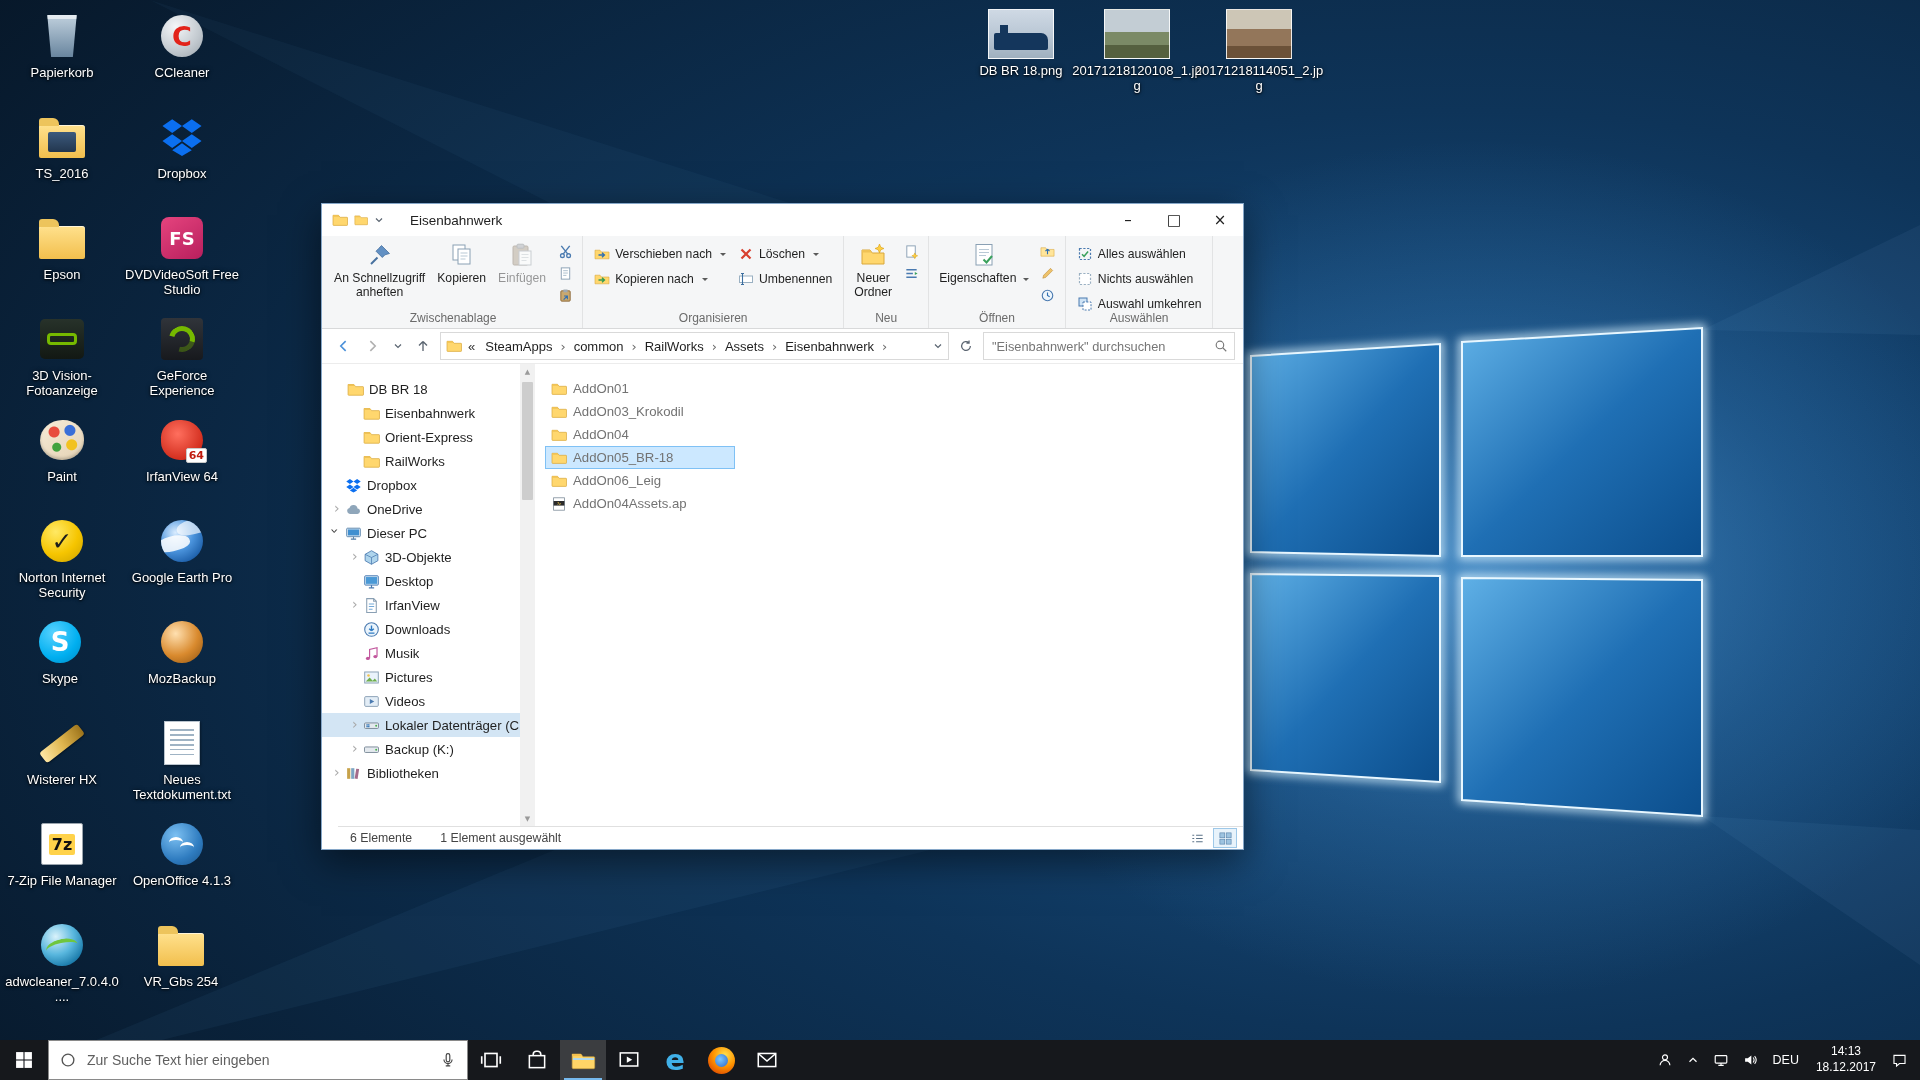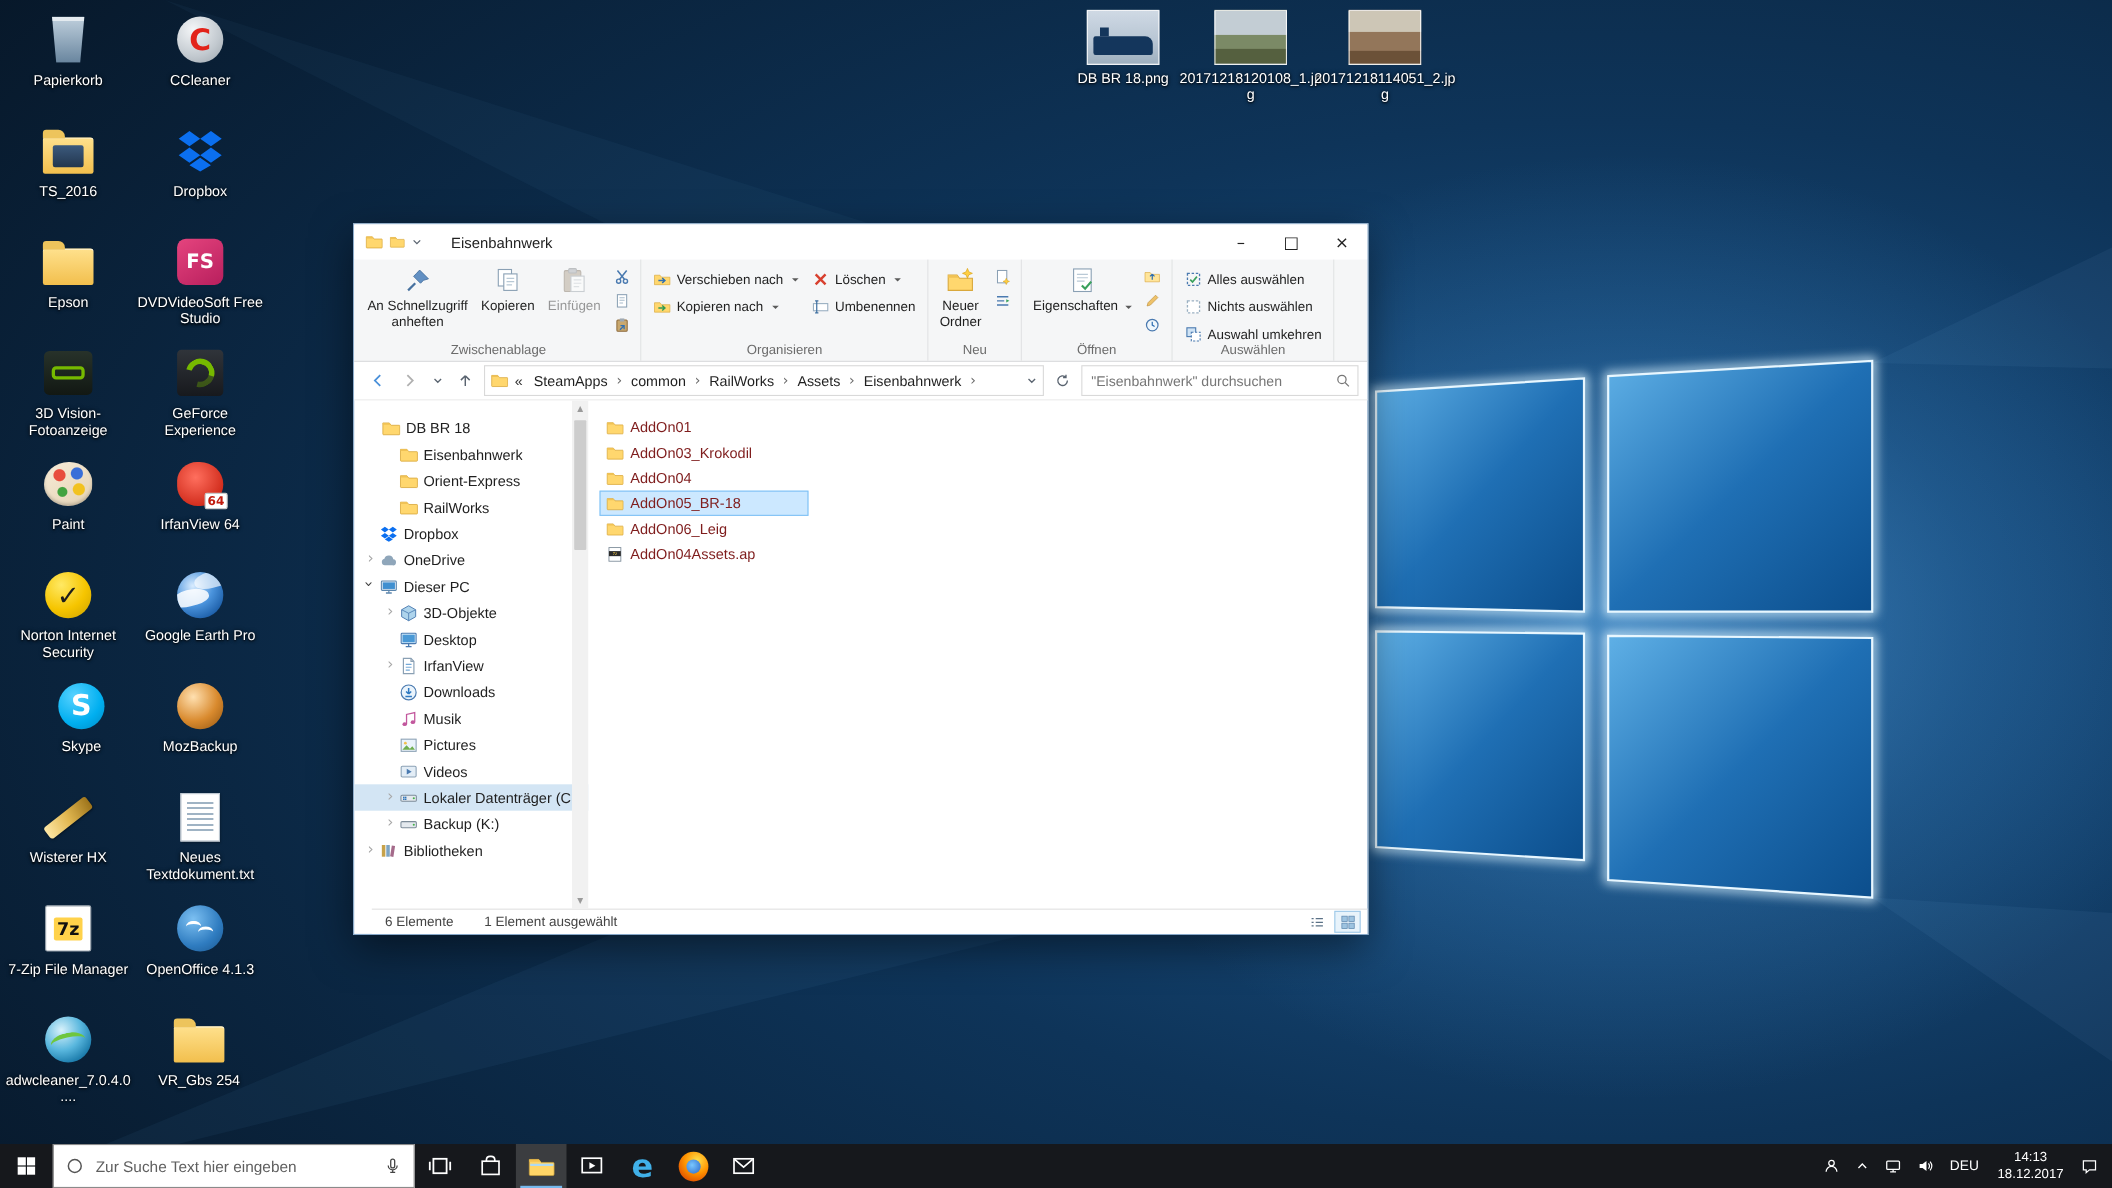--- a/index.html
+++ b/index.html
@@ -102,31 +102,31 @@
   .nrow.sel{background:#d3e5f4;}
   .nchev{width:15px;flex:none;position:relative;height:16px;}
   .nchev.collapsed::after{content:"\203A";position:absolute;left:4px;top:-1px;color:#a8a8a8;font-size:14px;font-family:"DejaVu Sans",sans-serif;}
   .nchev.expanded::after{content:"\203A";position:absolute;left:2px;top:-2px;color:#404040;font-size:14px;transform:rotate(90deg);font-family:"DejaVu Sans",sans-serif;}
   .nlabel{margin-left:5px;overflow:hidden;text-overflow:ellipsis;}
   .nscroll{position:absolute;top:0;right:0;bottom:0;width:15px;background:#f1f1f1;display:flex;flex-direction:column;align-items:center;}
   .nsarr{height:15px;font-size:7px;color:#9a9a9a;display:flex;align-items:center;justify-content:center;width:100%;font-family:"DejaVu Sans",sans-serif;}
   .nthumb{position:absolute;left:2px;right:2px;top:18px;height:118px;background:#cdcdcd;border-radius:1px;}
   .nscroll .nsarr.bottom{position:absolute;bottom:0;}
   .filepane{flex:1;padding:13px 0 0 10px;position:relative;}
-  .frow{display:flex;align-items:center;gap:6px;height:21px;padding:0 5px;border:1px solid transparent;width:178px;font-size:13.2px;color:#7f1d1d;white-space:nowrap;}
+  .frow{display:flex;align-items:center;gap:6px;height:21px;padding:0 5px;border:1px solid transparent;width:178px;font-size:13.2px;color:#737373;white-space:nowrap;}
   .frow.selected{background:#cce8ff;border-color:#7fc1f5;}
   .statusbar{height:22px;border-top:1px solid #e0e0e0;display:flex;align-items:center;gap:28px;padding:0 12px;font-size:12.3px;color:#444;flex:none;position:relative;background:#fff;margin-left:16px;}
   .viewbtns{position:absolute;right:6px;top:0;bottom:0;display:flex;align-items:center;gap:4px;}
   .viewbtn{width:22px;height:18px;display:flex;align-items:center;justify-content:center;border:1px solid transparent;}
   .viewbtn.active{border-color:#9ec8e8;background:#e8f3fb;}
 
   
   #taskbar{position:absolute;left:0;bottom:0;width:1920px;height:40px;background:#16181c;display:flex;align-items:stretch;z-index:50;}
   .tb-start{width:48px;display:flex;align-items:center;justify-content:center;}
-  .tb-search{width:329px;background:#fff;border:1px solid #8a8a8a;display:flex;align-items:center;gap:8px;padding:0 10px;box-sizing:border-box;}
+  .tb-search{width:420px;background:#fff;border:1px solid #8a8a8a;display:flex;align-items:center;gap:8px;padding:0 10px;box-sizing:border-box;}
   .tb-search input{flex:1;border:none;outline:none;font-size:14px;color:#333;font-family:"Liberation Sans",sans-serif;min-width:0;}
   .tb-search input::placeholder{color:#5f5f5f;}
   .tb-app{width:46px;display:flex;align-items:center;justify-content:center;position:relative;}
   .tb-app.active{background:rgba(255,255,255,.16);}
   .tb-app.active::after{content:"";position:absolute;left:4px;right:4px;bottom:0;height:2px;background:#76b9ed;}
   .edgeE{font-size:29px;font-weight:bold;color:#40b0e8;font-family:"DejaVu Sans",sans-serif;line-height:1;}
   .ffball{width:27px;height:27px;border-radius:50%;background:radial-gradient(circle at 62% 30%,#ffe14d,#ff9400 45%,#e55b00 75%,#c23a00);position:relative;display:inline-block;}
   .ffball::after{content:"";position:absolute;left:7px;top:7px;width:13px;height:13px;border-radius:50%;background:radial-gradient(circle at 40% 40%,#79c7ff,#2a65c8);}
   .tb-tray{margin-left:auto;display:flex;align-items:center;gap:9px;padding-right:10px;}
   .trbtn{display:flex;align-items:center;justify-content:center;height:40px;padding:0 2px;}
@@ -207,21 +207,21 @@
         <div class="g ic-paint"></div>
       </div>
       <div class="dlabel">Paint</div>
     </div>
     <div class="dicon" style="left:4px;top:515px">
       <div class="dic">
         <div class="g ic-norton"></div>
       </div>
       <div class="dlabel">Norton Internet Security</div>
     </div>
-    <div class="dicon" style="left:16px;top:616px">
+    <div class="dicon" style="left:2px;top:616px">
       <div class="dic">
         <div class="g ic-skype"></div>
       </div>
       <div class="dlabel">Skype</div>
     </div>
     <div class="dicon" style="left:4px;top:717px">
       <div class="dic">
         <div class="g ic-gold-tool"></div>
       </div>
       <div class="dlabel">Wisterer HX</div>

